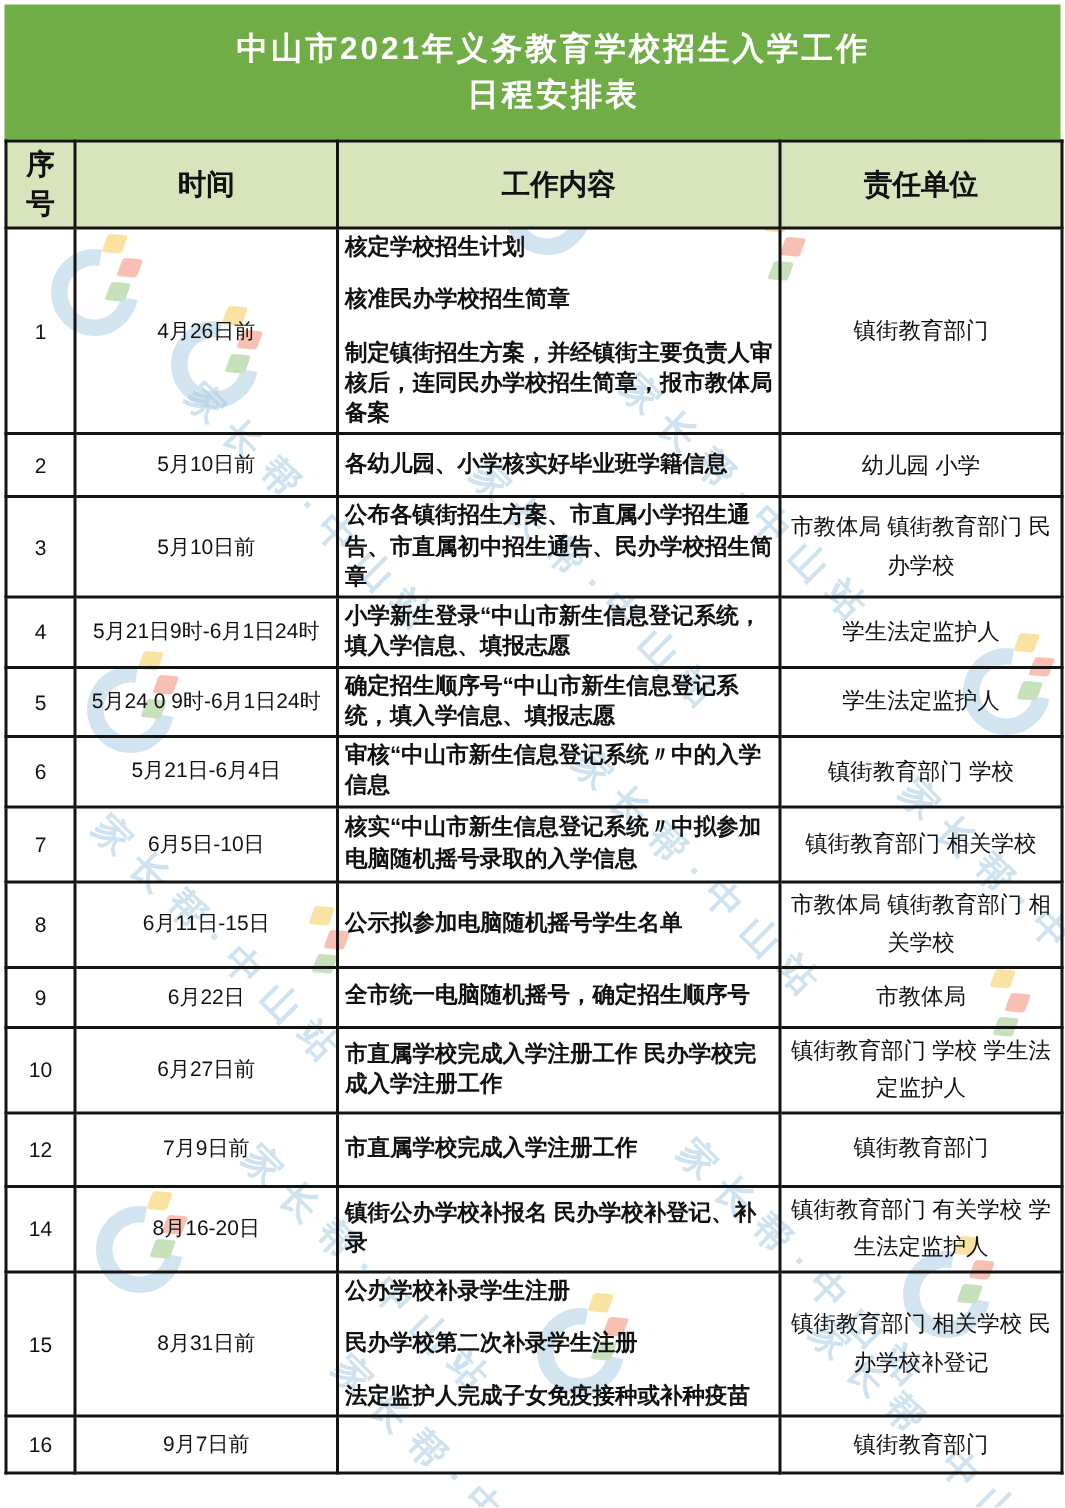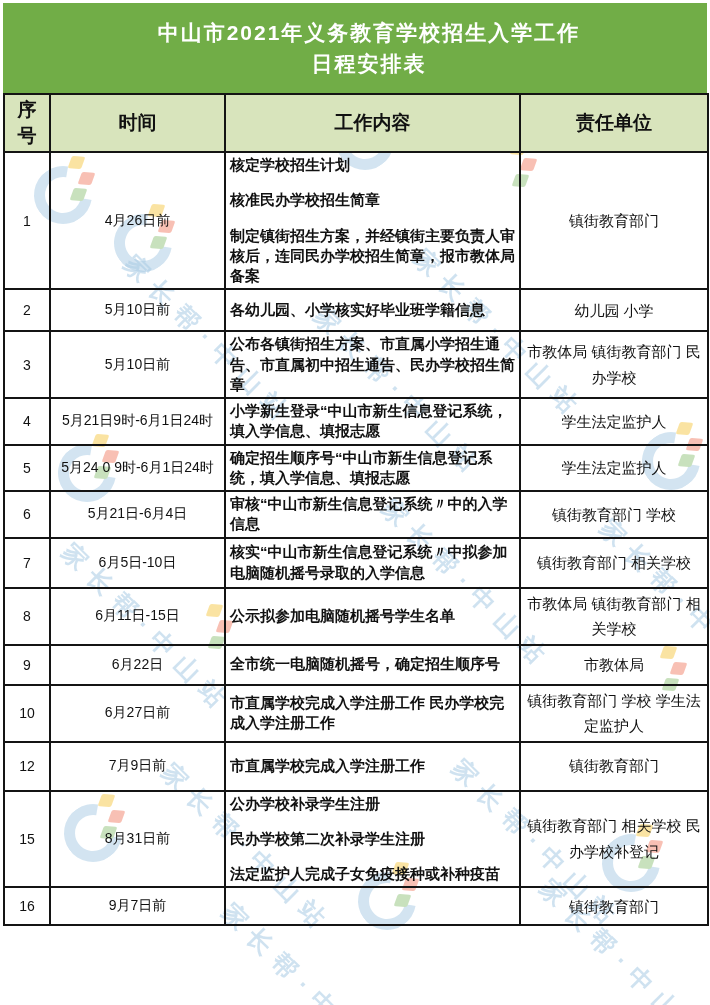--- a/index.html
+++ b/index.html
@@ -230,20 +230,28 @@
       <td class="c-unit">镇街教育部门 学校 学生法定监护人</td>
     </tr>
         <tr class="data-row" style="height: 49px;">
       <td class="c-no">12</td>
       <td class="c-time">7月9日前</td>
       <td class="c-work">
             <p>市直属学校完成入学注册工作</p>
           </td>
       <td class="c-unit">镇街教育部门</td>
     </tr>
+        <tr class="data-row" style="height: 55px;">
+      <td class="c-no">14</td>
+      <td class="c-time">8月16-20日</td>
+      <td class="c-work">
+            <p>镇街公办学校补报名 民办学校补登记、补录</p>
+          </td>
+      <td class="c-unit">镇街教育部门 有关学校 学生法定监护人</td>
+    </tr>
         <tr class="data-row" style="height: 85px;">
       <td class="c-no">15</td>
       <td class="c-time">8月31日前</td>
       <td class="c-work">
             <p>公办学校补录学生注册</p>
             <p>民办学校第二次补录学生注册</p>
             <p>法定监护人完成子女免疫接种或补种疫苗</p>
           </td>
       <td class="c-unit">镇街教育部门 相关学校 民办学校补登记</td>
     </tr>

